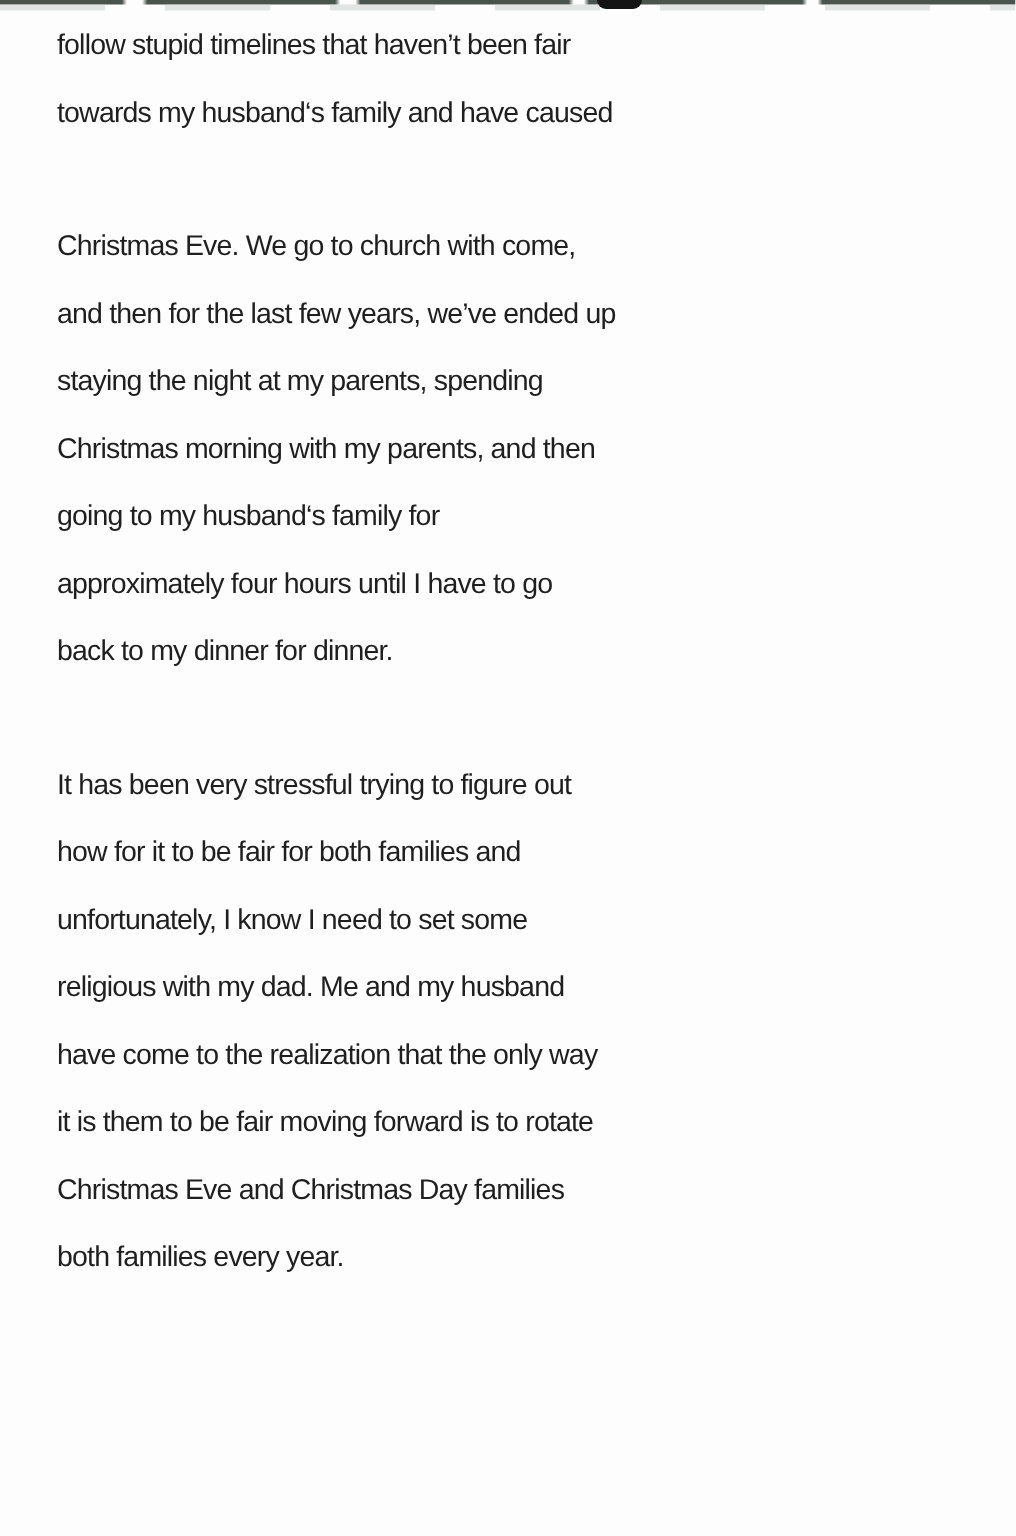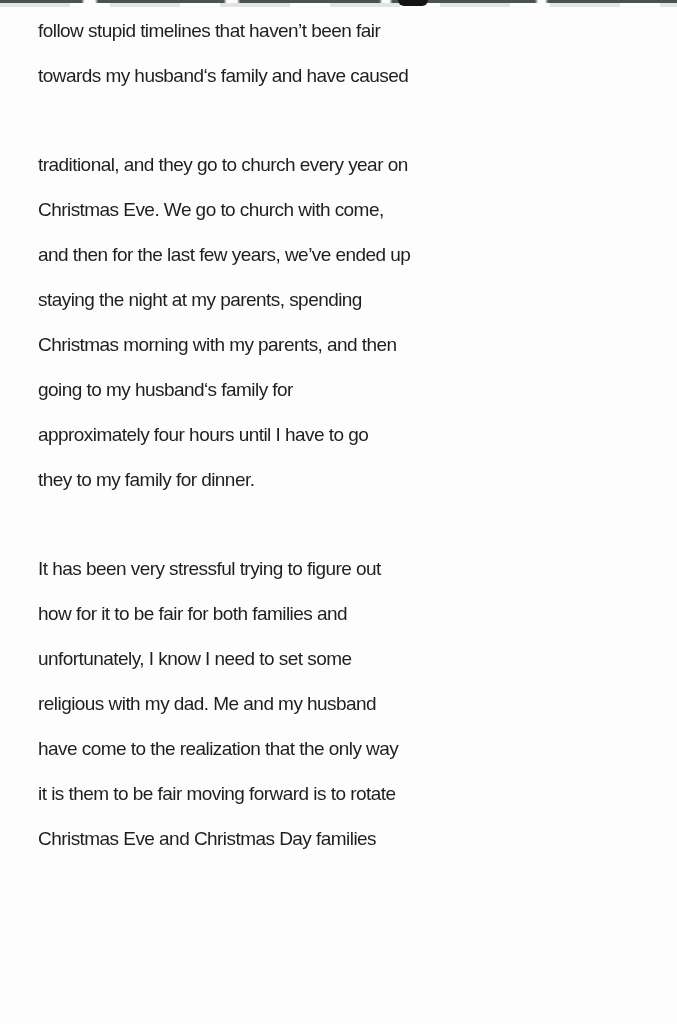--- a/index.html
+++ b/index.html
@@ -87,32 +87,32 @@
     <div class="remnant-bar"></div>
     <div class="remnant-shadow"></div>
     <div class="remnant-blob"></div>
   </div>
   <div class="content">
       <div class="paragraph">
         <div class="text-line">follow stupid timelines that haven’t been fair</div>
         <div class="text-line">towards my husband‘s family and have caused</div>
       </div>
       <div class="paragraph">
-        <div class="text-line">traditional, and they go to church every year on</div>
         <div class="text-line">Christmas Eve. We go to church with come,</div>
         <div class="text-line">and then for the last few years, we’ve ended up</div>
         <div class="text-line">staying the night at my parents, spending</div>
         <div class="text-line">Christmas morning with my parents, and then</div>
         <div class="text-line">going to my husband‘s family for</div>
         <div class="text-line">approximately four hours until I have to go</div>
-        <div class="text-line">they to my family for dinner.</div>
+        <div class="text-line">back to my dinner for dinner.</div>
       </div>
       <div class="paragraph">
         <div class="text-line">It has been very stressful trying to figure out</div>
         <div class="text-line">how for it to be fair for both families and</div>
         <div class="text-line">unfortunately, I know I need to set some</div>
         <div class="text-line">religious with my dad. Me and my husband</div>
         <div class="text-line">have come to the realization that the only way</div>
         <div class="text-line">it is them to be fair moving forward is to rotate</div>
         <div class="text-line">Christmas Eve and Christmas Day families</div>
+        <div class="text-line">both families every year.</div>
       </div>
     </div>
 </div>
 
 </body></html>

